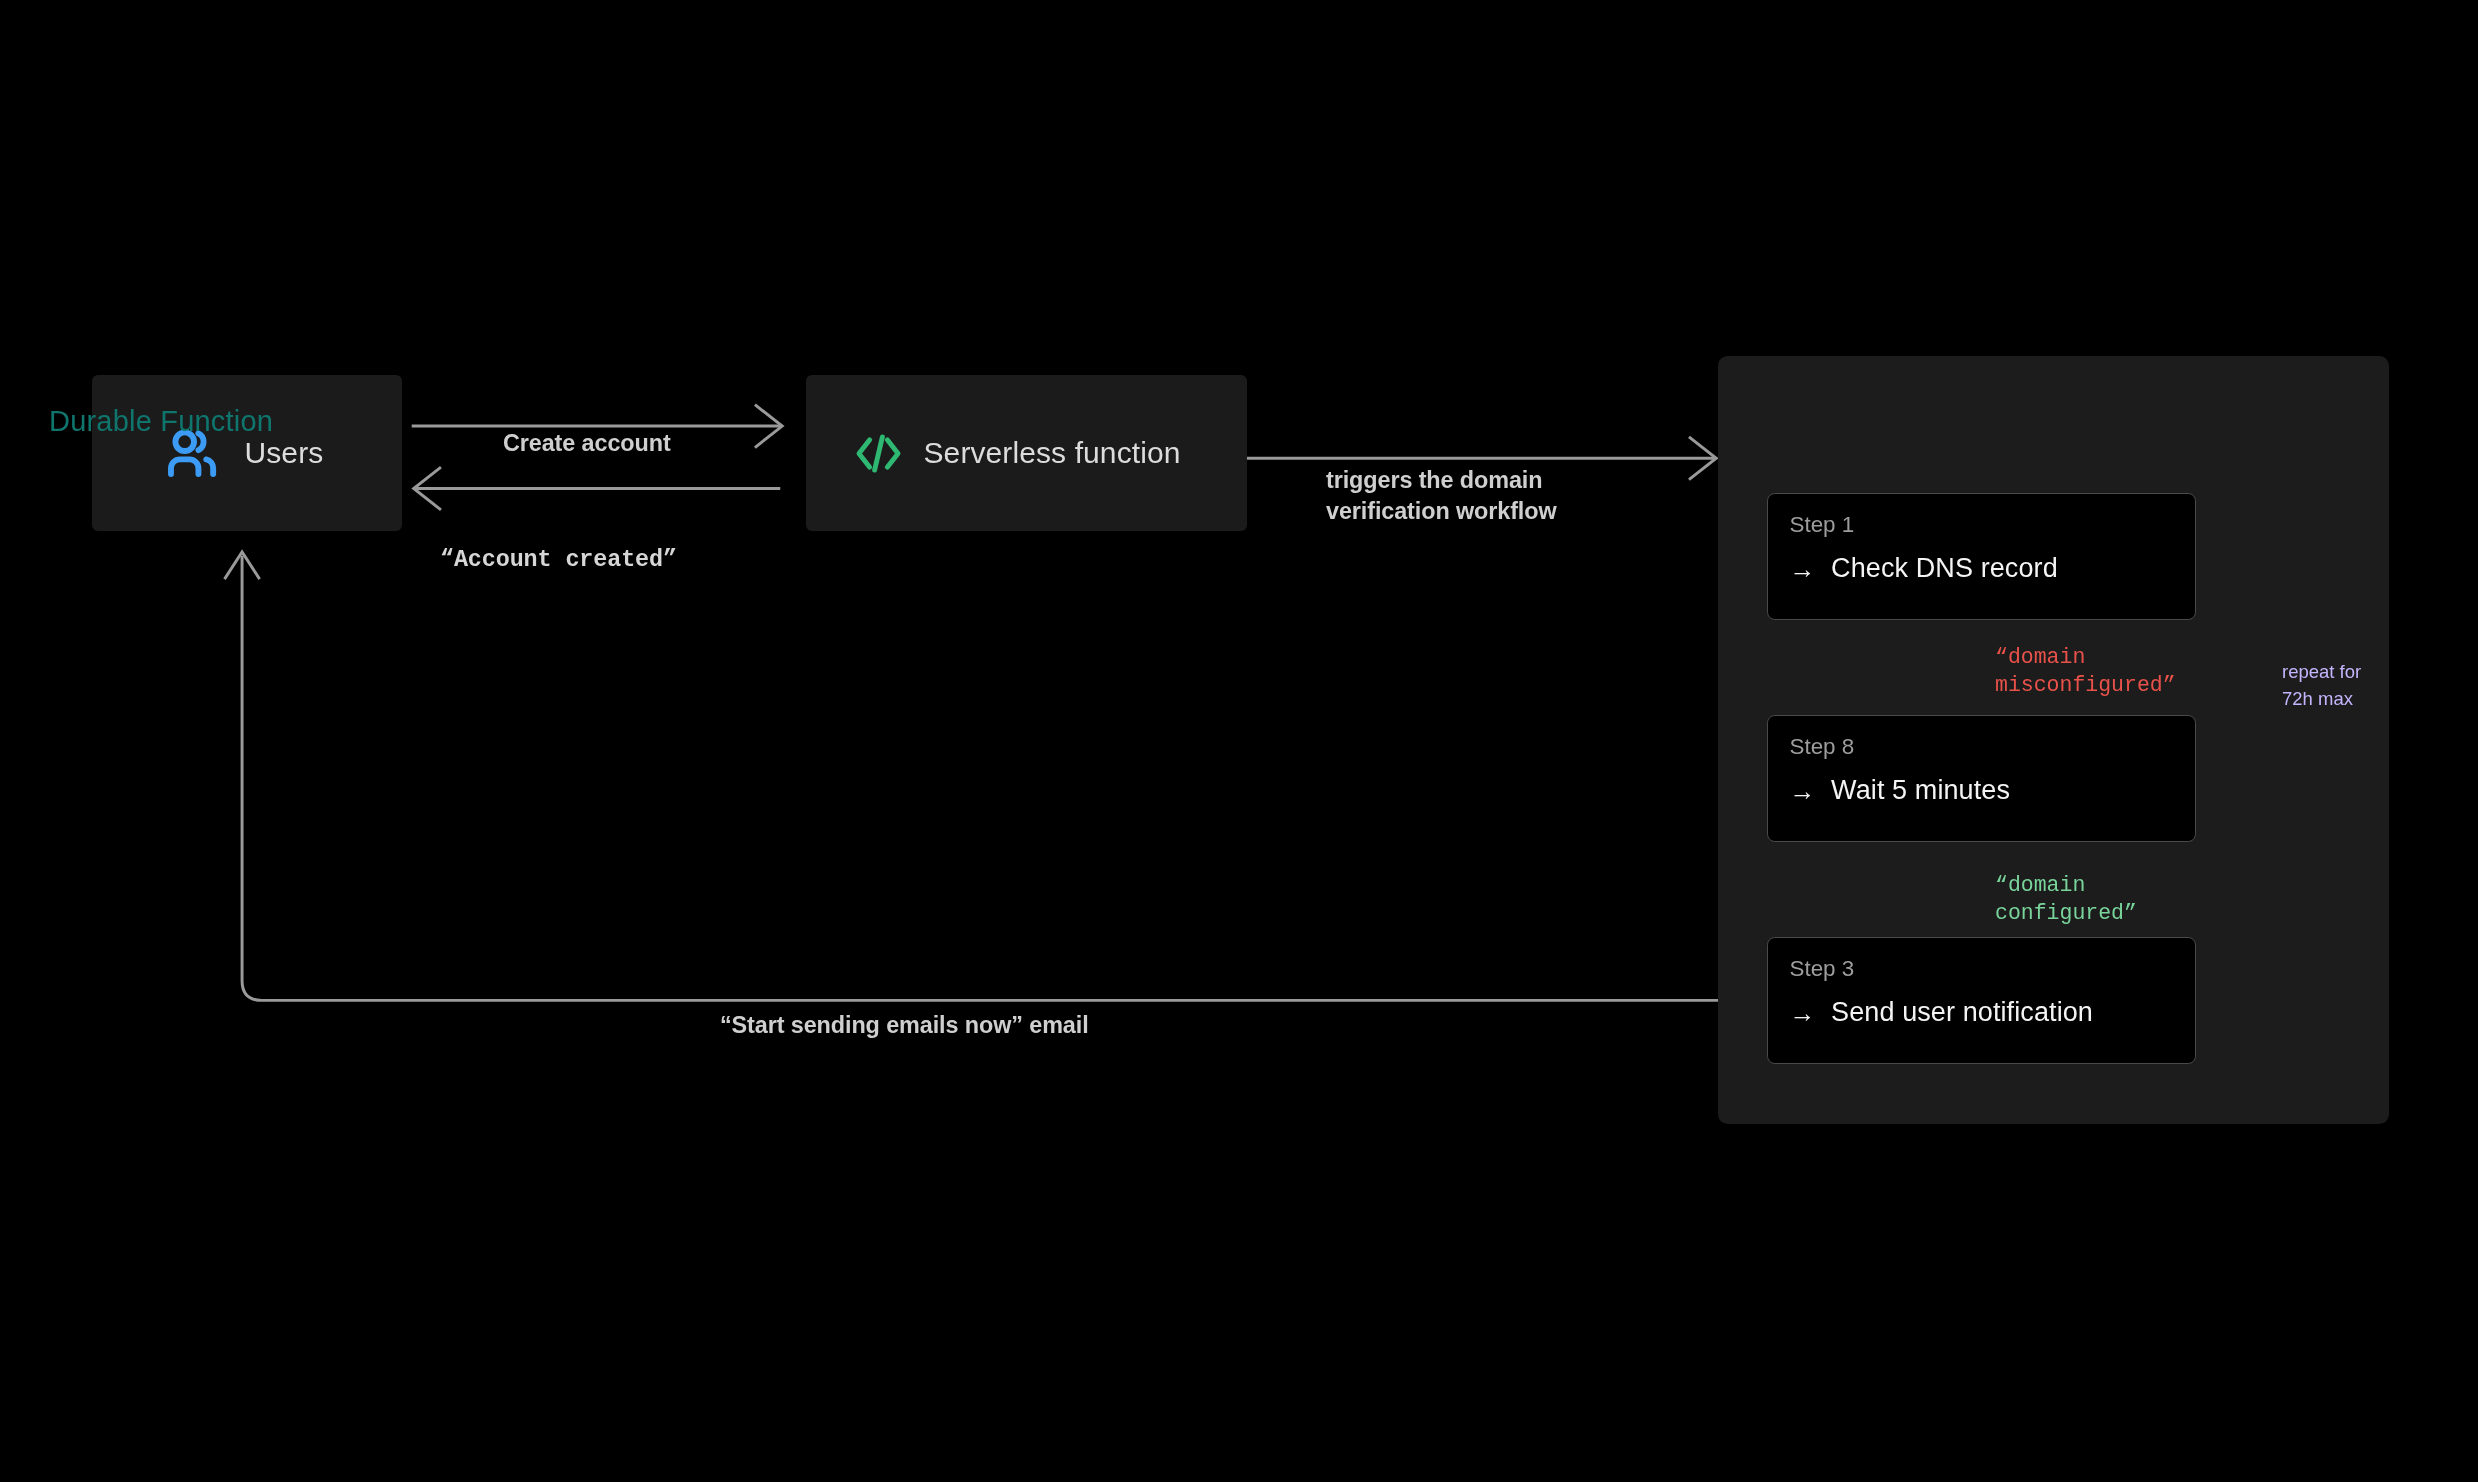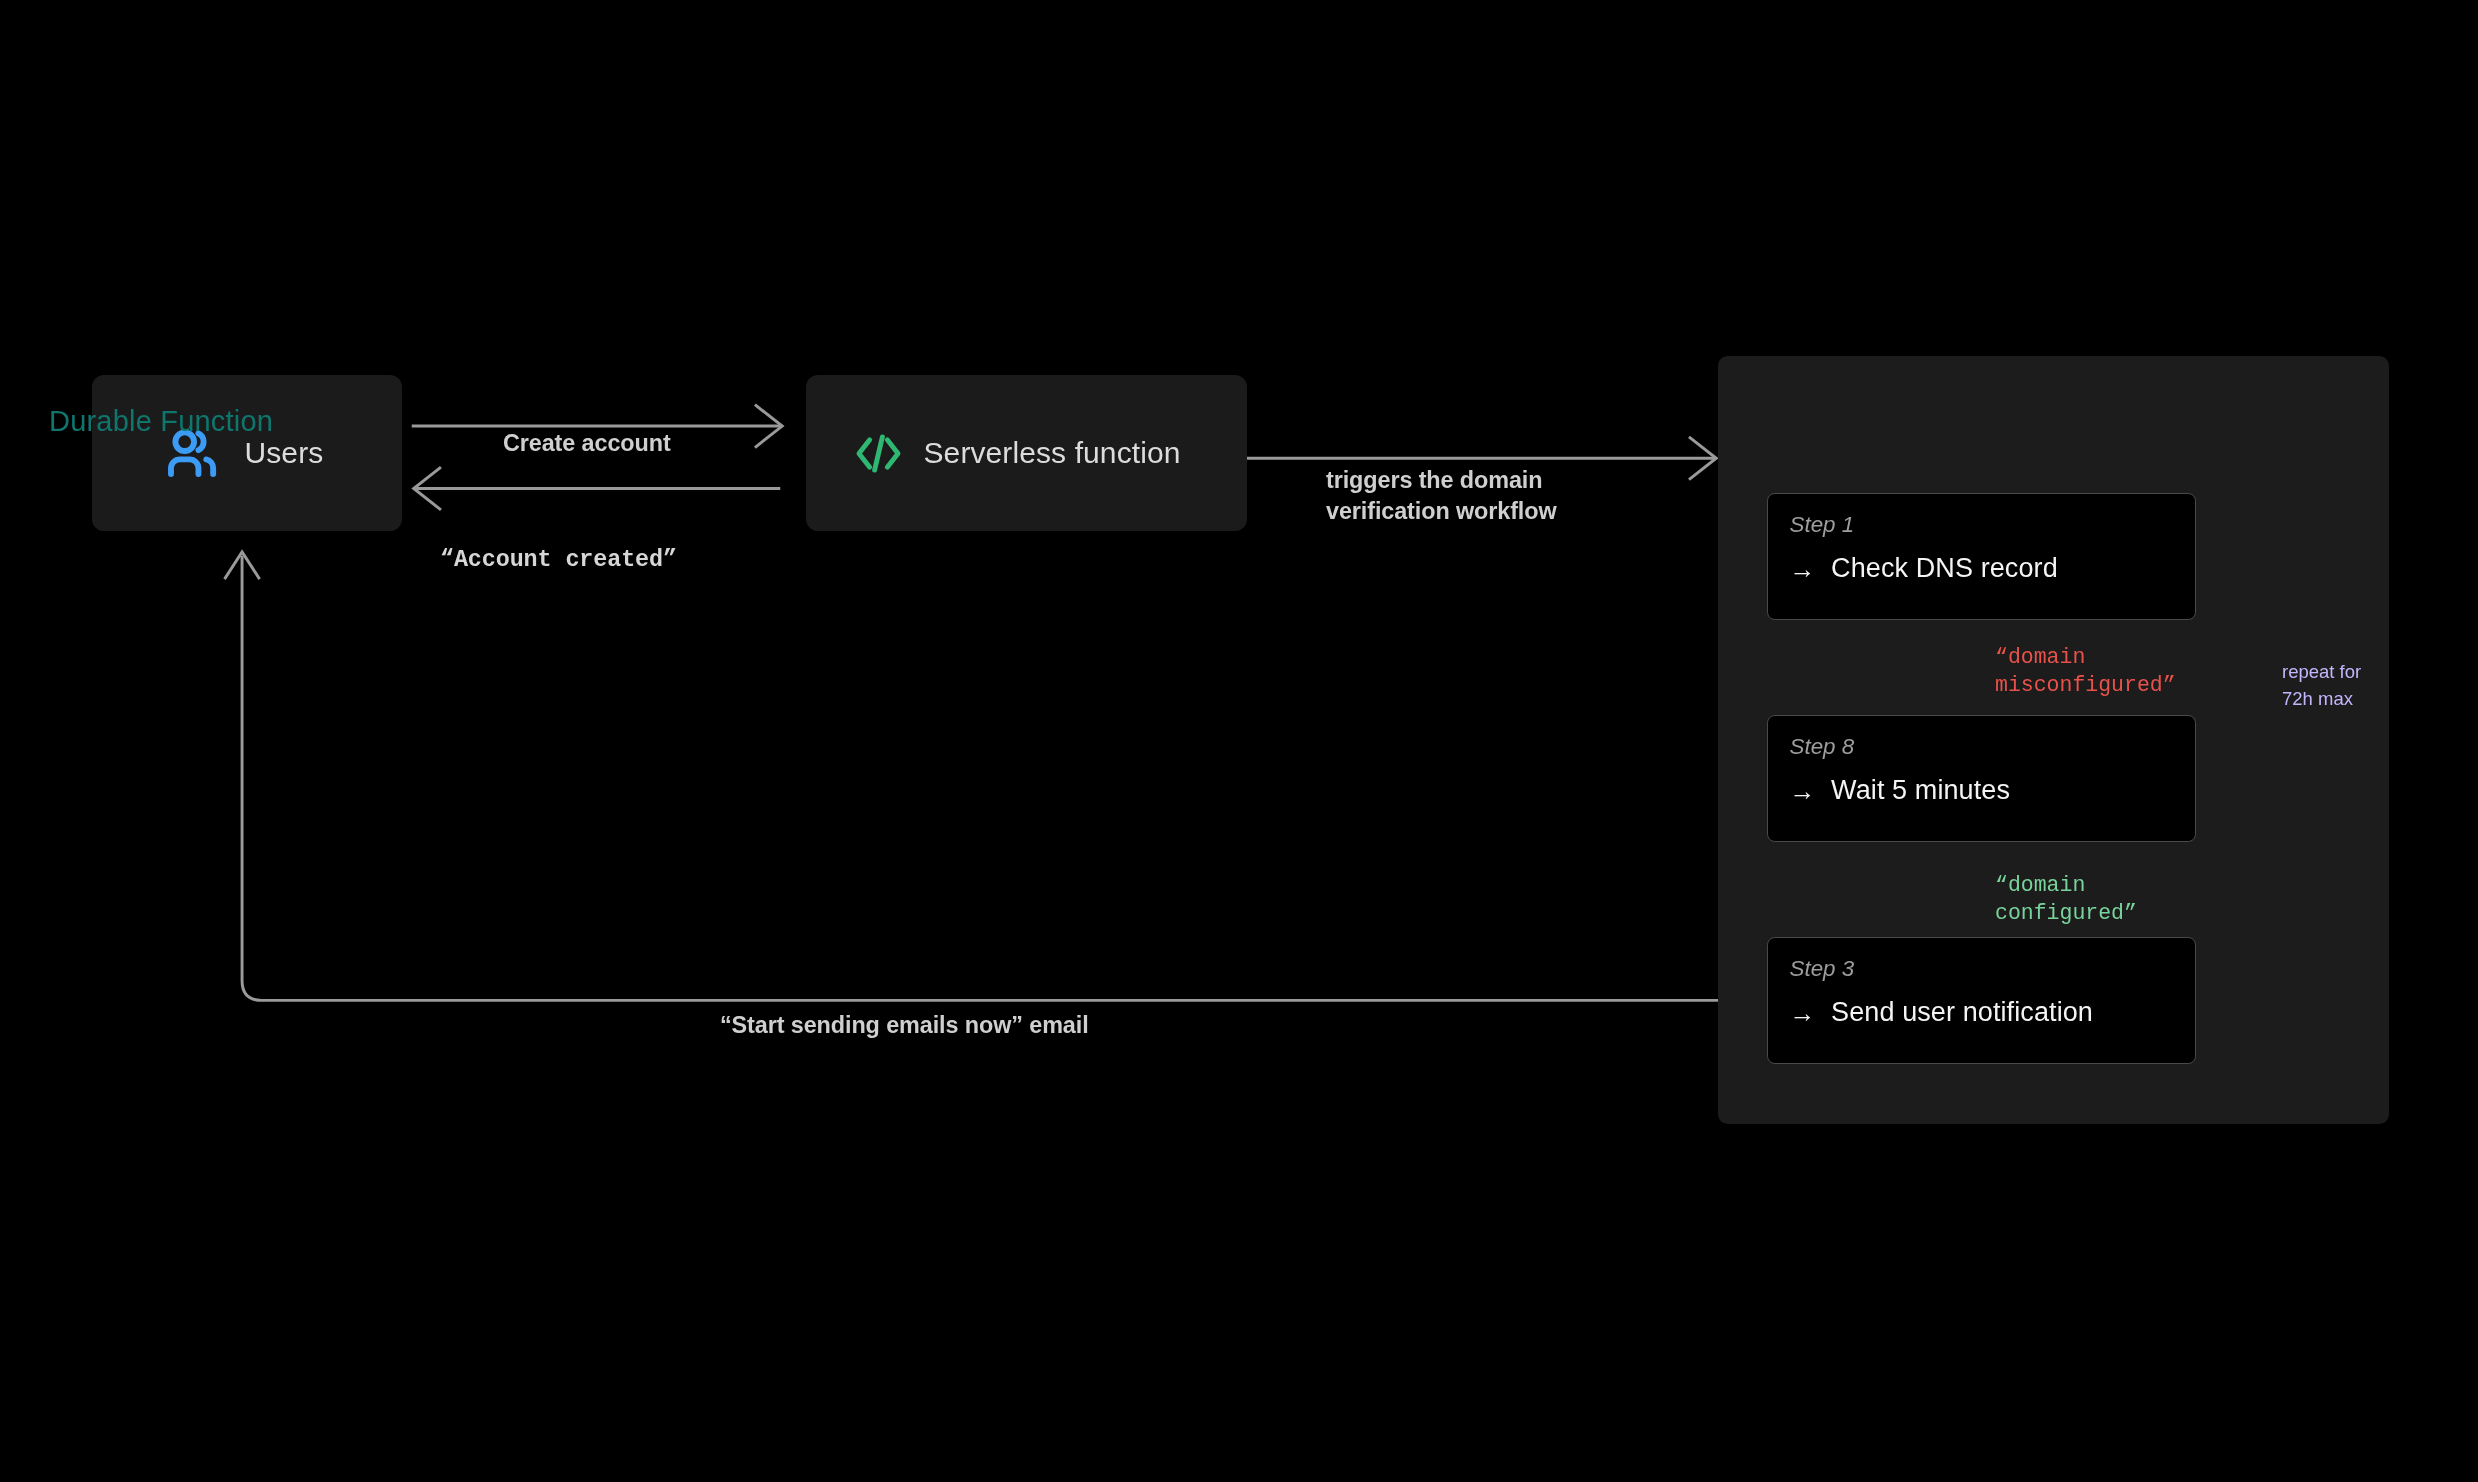--- a/index.html
+++ b/index.html
@@ -28,21 +28,21 @@
     left: 0; top: 0;
     width: 2478px;
     height: 1482px;
     pointer-events: none;
   }
 
   
   .node-box {
     position: absolute;
     background: #1b1b1b;
-    border-radius: 12px;
+    border-radius: 6px;
     display: flex;
     align-items: center;
     box-sizing: border-box;
   }
   #users-box {
     left: 92px; top: 375px;
     width: 310px; height: 156px;
     padding-left: 76px;
   }
   #serverless-box {
@@ -100,21 +100,20 @@
   #step-1 { top: 493px; }
   #step-2 { top: 715px; }
   #step-3 { top: 937px; }
 
   .step-kicker {
     font-size: 22.4px;
     color: #9d9d9d;
     line-height: 1;
     margin-bottom: 19.5px;
     white-space: nowrap;
-    font-style: italic;
   }
   .step-title-row {
     display: flex;
     align-items: center;
     white-space: nowrap;
   }
   .step-arrow {
     font-size: 26px;
     color: #f2f2f2;
     margin-right: 15.6px;

